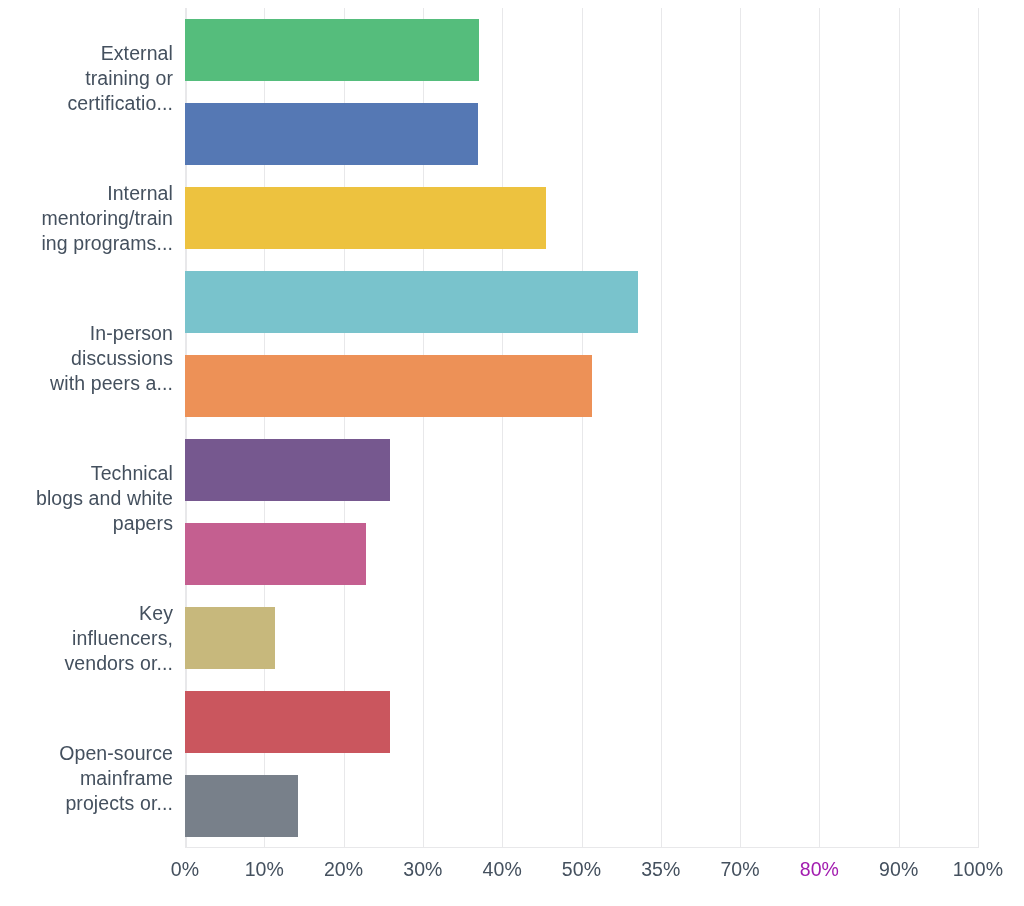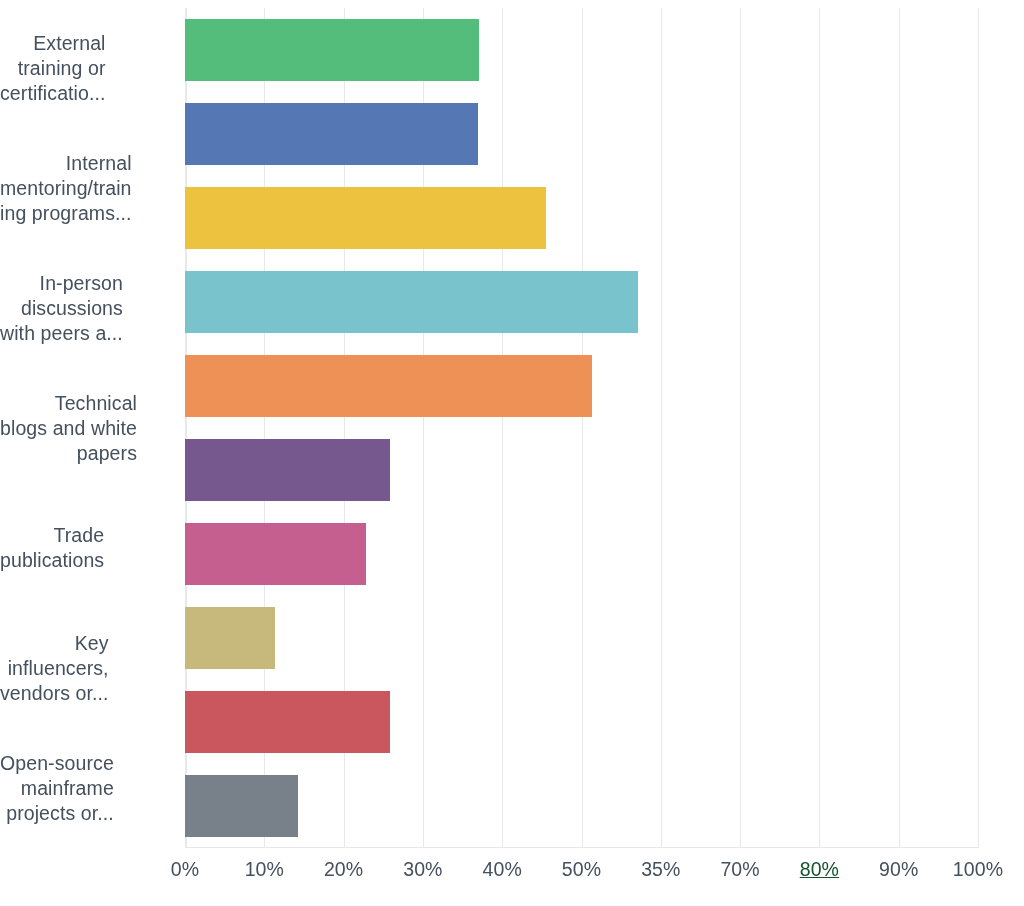--- a/index.html
+++ b/index.html
@@ -82,20 +82,21 @@
     top: 8px;
     width: 173px;
     height: 840px;
     display: flex;
     flex-direction: column;
   }
   .cat-cell {
     flex: 1 1 0;
     display: flex;
     align-items: center;
+    justify-content: flex-end;
   }
   .cat-label {
     text-align: right;
     font-size: 19.5px;
     line-height: 25px;
     color: #44505e;
     letter-spacing: 0.1px;
     white-space: pre-line;
   }
 
@@ -136,24 +137,20 @@
       </div>
       <div class="cat-cell">
         <div class="cat-label" style="color: rgb(68, 80, 94);">In-person
 discussions
 with peers a...</div>
       </div>
       <div class="cat-cell">
         <div class="cat-label" style="color: rgb(68, 80, 94);">Technical
 blogs and white
 papers</div>
-      </div>
-      <div class="cat-cell">
-        <div class="cat-label" style="color: rgb(68, 80, 94);">Trade
-publications</div>
       </div>
       <div class="cat-cell">
         <div class="cat-label" style="color: rgb(68, 80, 94);">Key
 influencers,
 vendors or...</div>
       </div>
       <div class="cat-cell">
         <div class="cat-label" style="color: rgb(68, 80, 94);">Open-source
 mainframe
 projects or...</div>
@@ -211,18 +208,18 @@
 
   <div class="x-ticks">
       <div class="x-tick" style="left: 0%; color: rgb(68, 80, 94);">0%</div>
       <div class="x-tick" style="left: 10%; color: rgb(68, 80, 94);">10%</div>
       <div class="x-tick" style="left: 20%; color: rgb(68, 80, 94);">20%</div>
       <div class="x-tick" style="left: 30%; color: rgb(68, 80, 94);">30%</div>
       <div class="x-tick" style="left: 40%; color: rgb(68, 80, 94);">40%</div>
       <div class="x-tick" style="left: 50%; color: rgb(68, 80, 94);">50%</div>
       <div class="x-tick" style="left: 60%; color: rgb(68, 80, 94);">35%</div>
       <div class="x-tick" style="left: 70%; color: rgb(68, 80, 94);">70%</div>
-      <div class="x-tick" style="left: 80%; color: #14532d; text-decoration: underline;">80%</div>
+      <div class="x-tick" style="left: 80%; color: #a21caf;">80%</div>
       <div class="x-tick" style="left: 90%; color: rgb(68, 80, 94);">90%</div>
       <div class="x-tick" style="left: 100%; color: rgb(68, 80, 94);">100%</div>
     </div>
 
 </div>
 
 </body></html>

